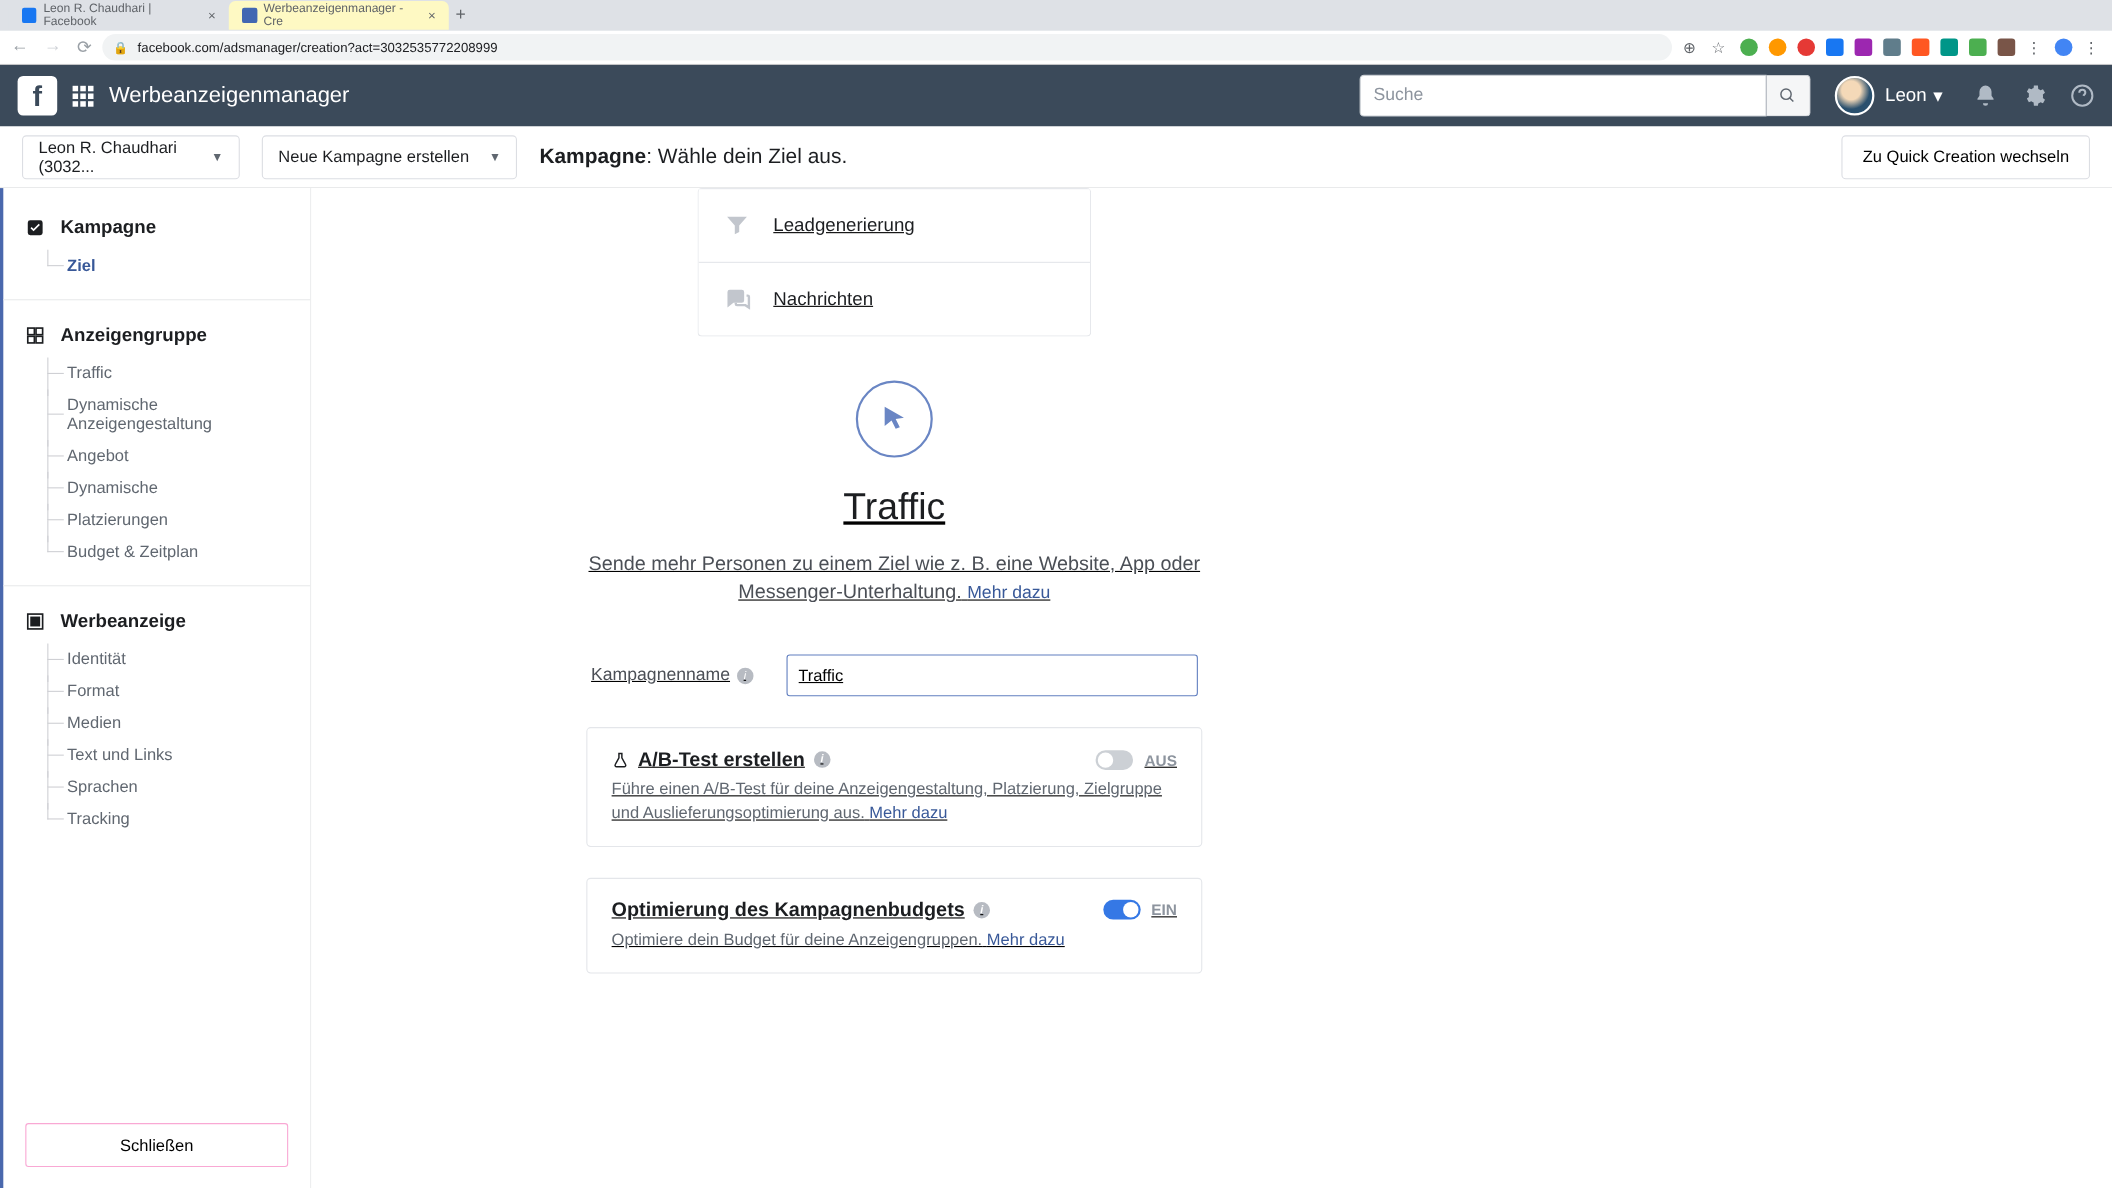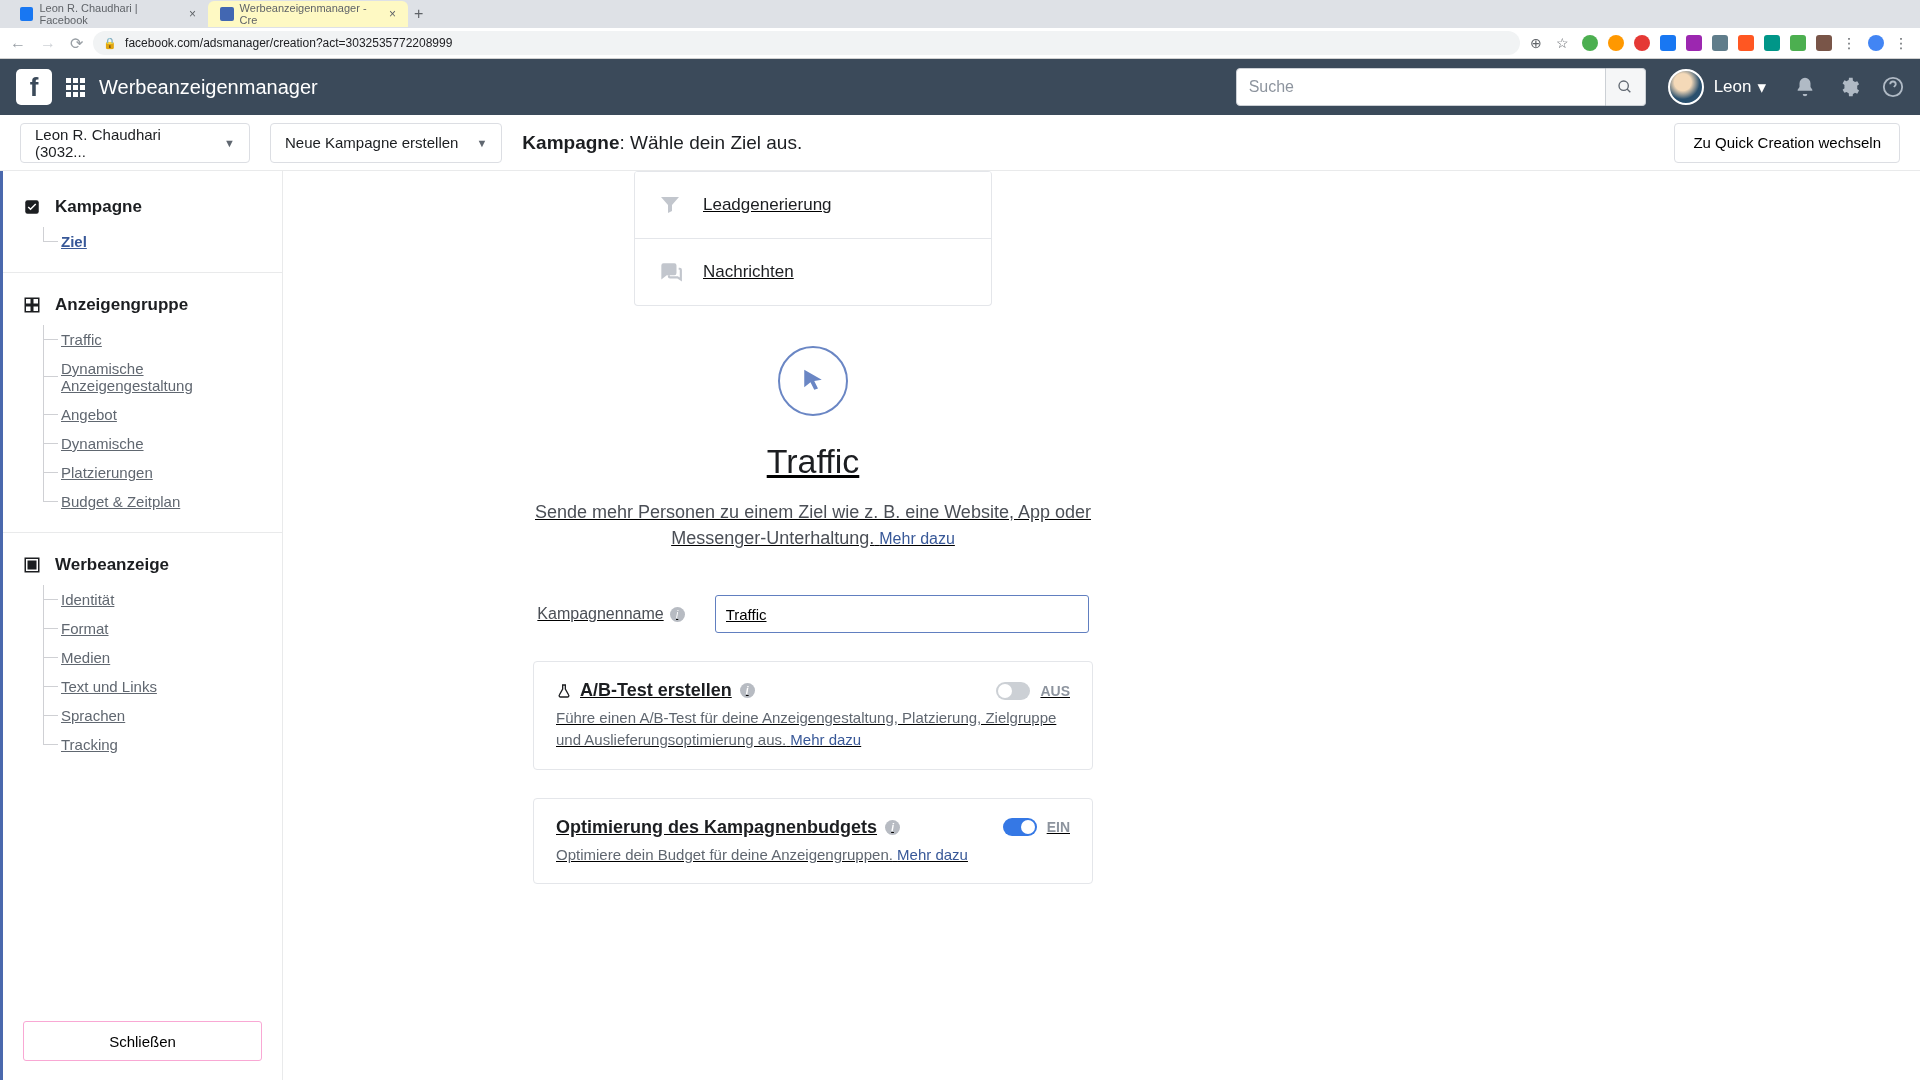--- a/index.html
+++ b/index.html
@@ -43,21 +43,21 @@
 .breadcrumb b { font-weight:700; }
 .quick-btn { margin-left:auto; height:40px; border:1px solid #dcdee3; border-radius:4px; padding:0 18px; font-size:15px; cursor:pointer; background:#fff; }
 
 
 .layout { display:flex; height: calc(1080px - 28px - 30px - 56px - 56px); }
 .sidebar { width:283px; border-right:1px solid #e9eaeb; border-left:3px solid #4a68ad; background:#fff; display:flex; flex-direction:column; padding-top:14px; }
 .sb-section { padding: 12px 18px 6px 18px; }
 .sb-head { display:flex; align-items:center; gap:12px; font-size:17px; font-weight:700; color:#1c1e21; margin-bottom:10px; }
 .sb-head .sicn { width:22px; display:flex; justify-content:center; }
 .sb-items { margin-left: 12px; }
-.sb-item { display:flex; align-items:center; font-size:15px; color:#606770; padding:6px 0 6px 28px; position:relative; cursor:pointer;text-decoration:underline; }
+.sb-item { display:flex; align-items:center; font-size:15px; color:#606770; padding:6px 0 6px 28px; position:relative; cursor:pointer; }
 .sb-item::before { content:""; position:absolute; left:10px; top:0; bottom:50%; width:14px; border-left:1px solid #cfd0d4; border-bottom:1px solid #cfd0d4; }
 .sb-item::after { content:""; position:absolute; left:10px; top:50%; bottom:-6px; width:1px; background:#cfd0d4; }
 .sb-item:last-child::after { display:none; }
 .sb-item.active { color:#385898; font-weight:700; }
 .sb-divider { height:1px; background:#e9eaeb; margin:10px 0; }
 .sb-footer { margin-top:auto; padding:20px; }
 .close-btn { width:100%; height:40px; border:1px solid #f9a8d4; background:#fff; border-radius:3px; font-size:15px; cursor:pointer; }
 
 .main { flex:1; background:#fff; display:flex; overflow:auto;text-decoration:underline; }
 .content { width:1060px; padding:0 0 40px 0; position:relative; }
@@ -185,21 +185,21 @@
     <span class="icn">
       <svg width="22" height="22" viewBox="0 0 24 24" fill="none" stroke="#b0bac5" stroke-width="2">
           <circle cx="12" cy="12" r="10"></circle>
           <path d="M9 9a3 3 0 116 0c0 1.5-1.5 2-2 3m-1 4h.01"></path>
         </svg>
     </span>
   </div>
 </div>
 
 <div class="toolbar">
-  <div class="dropdown" style="width:230px">
+  <div class="dropdown" style="width:198px">
     <span>Leon R. Chaudhari (3032...</span>
     <span class="caret">▼</span>
   </div>
   <div class="dropdown">
     <span>Neue Kampagne erstellen</span>
     <span class="caret">▼</span>
   </div>
   <div class="breadcrumb">
     <b>Kampagne</b><span>: Wähle dein Ziel aus.</span>
   </div>

